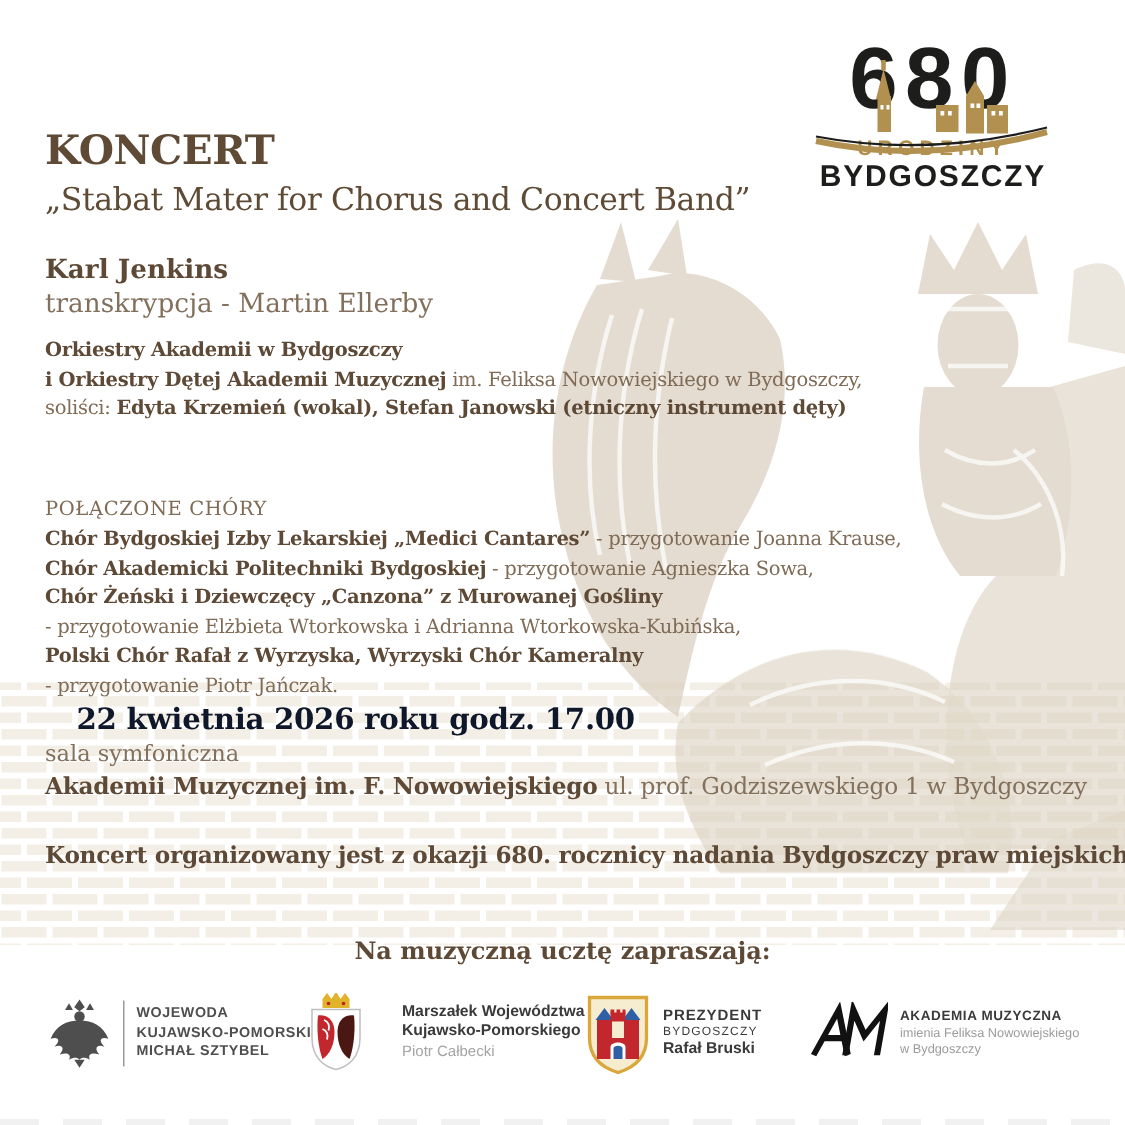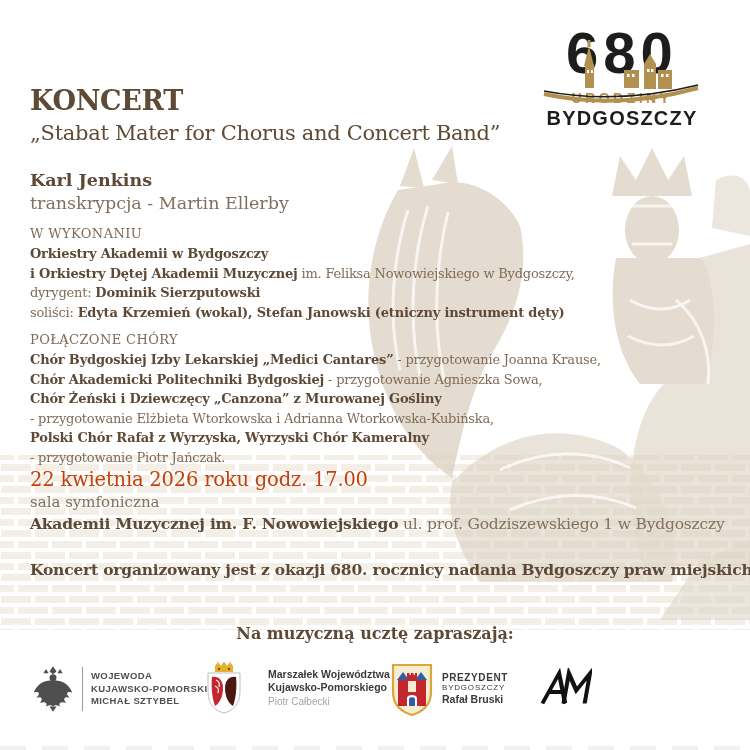--- a/index.html
+++ b/index.html
@@ -20,21 +20,21 @@
   .composer-tr{font-size:17.5px;color:#82705c;line-height:23px;}
   
   .sec{left:30px;color:#7f6b56;}
   .performers-block{top:224px;}
   .choirs-block{top:330px;}
   .sec-heading{font-size:13px;letter-spacing:.4px;line-height:20px;color:#7f6b56;}
   .line{font-size:13px;line-height:19.5px;letter-spacing:-.2px;color:#7f6b56;white-space:nowrap;}
   .line .b, .b{font-weight:700;color:#5d4936;}
   
   .event-block{left:30px;top:467px;}
-  .ev-date{font-size:19.5px;font-weight:400;color:#c2410c;line-height:25px;letter-spacing:-.2px;}
+  .ev-date{font-size:19.5px;font-weight:700;color:#0f172a;line-height:25px;letter-spacing:-.2px;margin-left:21px;}
   .ev-hall{font-size:15px;color:#82705c;line-height:20px;}
   .ev-venue{font-size:15.5px;line-height:24px;color:#82705c;white-space:nowrap;letter-spacing:-.2px;}
   .occasion{left:30px;top:560px;font-size:15.5px;font-weight:700;color:#5d4936;letter-spacing:-.2px;white-space:nowrap;}
   .invite{left:0;top:624px;width:750px;text-align:center;font-size:16px;font-weight:700;color:#5d4936;}
   
   .logo680{right:38px;top:24px;width:180px;text-align:center;font-family:"Liberation Sans",sans-serif;}
   .logo-number{font-size:58px;font-weight:800;letter-spacing:5px;color:#1d1d1b;line-height:58px;position:relative;}
   .logo-buildings{position:absolute;left:8px;top:14px;width:164px;height:70px;}
   .logo-subtitle{margin-top:8px;font-size:14px;font-weight:700;letter-spacing:3.5px;color:#b2904f;}
   .logo-city{font-size:20px;font-weight:800;letter-spacing:1.2px;color:#1d1d1b;line-height:24px;}
@@ -144,25 +144,23 @@
       <div class="title-1">KONCERT</div>
       <div class="title-2">„Stabat Mater for Chorus and Concert Band”</div>
     </div>
 
     <div class="abs composer-block">
       <div class="composer-name">Karl Jenkins</div>
       <div class="composer-tr">transkrypcja - Martin Ellerby</div>
     </div>
 
     <div class="abs sec performers-block">
-      <div class="sec-heading">W WYKONANIU</div>
       <div>
           <div class="line"><span class="b">Orkiestry Akademii w Bydgoszczy</span></div>
           <div class="line"><span class="b">i Orkiestry Dętej Akademii Muzycznej</span><span> im. Feliksa Nowowiejskiego w Bydgoszczy,</span></div>
-          <div class="line"><span>dyrygent: </span><span class="b">Dominik Sierzputowski</span></div>
           <div class="line"><span>soliści: </span><span class="b">Edyta Krzemień (wokal), Stefan Janowski (etniczny instrument dęty)</span></div>
         </div>
     </div>
 
     <div class="abs sec choirs-block">
       <div class="sec-heading">POŁĄCZONE CHÓRY</div>
       <div>
           <div class="line"><span class="b">Chór Bydgoskiej Izby Lekarskiej „Medici Cantares”</span><span> - przygotowanie Joanna Krause,</span></div>
           <div class="line"><span class="b">Chór Akademicki Politechniki Bydgoskiej</span><span> - przygotowanie Agnieszka Sowa,</span></div>
           <div class="line"><span class="b">Chór Żeński i Dziewczęcy „Canzona” z Murowanej Gośliny</span></div>
@@ -246,19 +244,24 @@
       </div>
 
       <div class="partner p4">
         <svg width="52" height="40" viewBox="0 0 64 42">
           <g stroke="#111111" stroke-width="5" fill="none" transform="skewX(-10) translate(8,0)">
             <path d="M2,40 L16,3 L30,40"></path>
             <path d="M8,26 L24,26"></path>
             <path d="M28,40 L28,3 L41,24 L54,3 L54,40"></path>
           </g>
         </svg>
+        <div class="ptxt">
+          <div class="pl1">AKADEMIA MUZYCZNA</div>
+          <div class="pl2">imienia Feliksa Nowowiejskiego</div>
+          <div class="pl3">w Bydgoszczy</div>
+        </div>
       </div>
 
     </div>
   </div>
 
   <div class="bottom-strip"></div>
 </div>
 
 </body></html>

